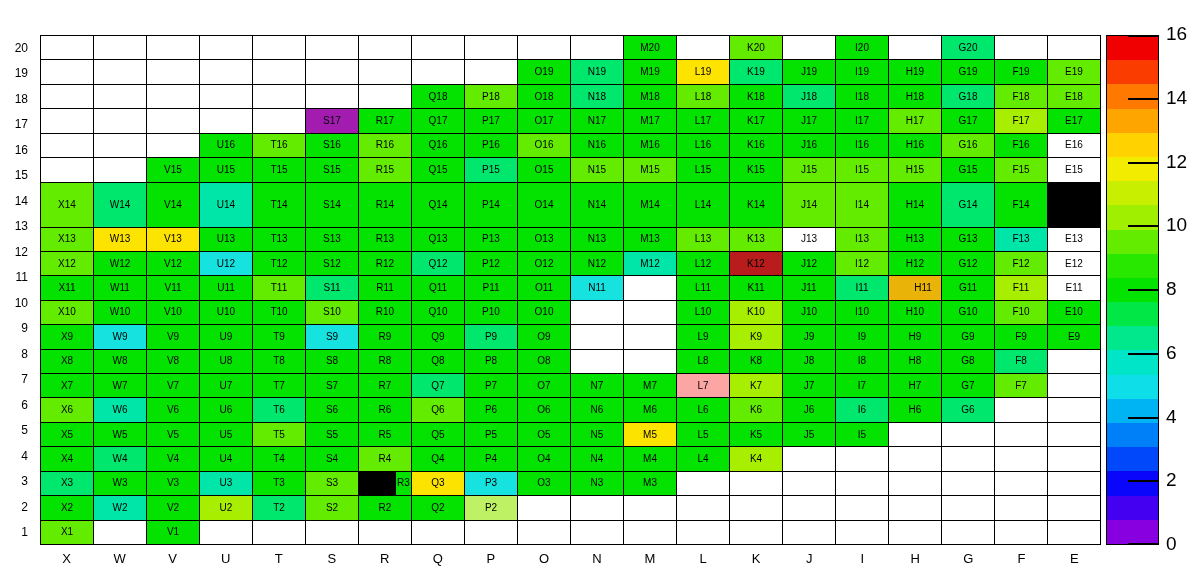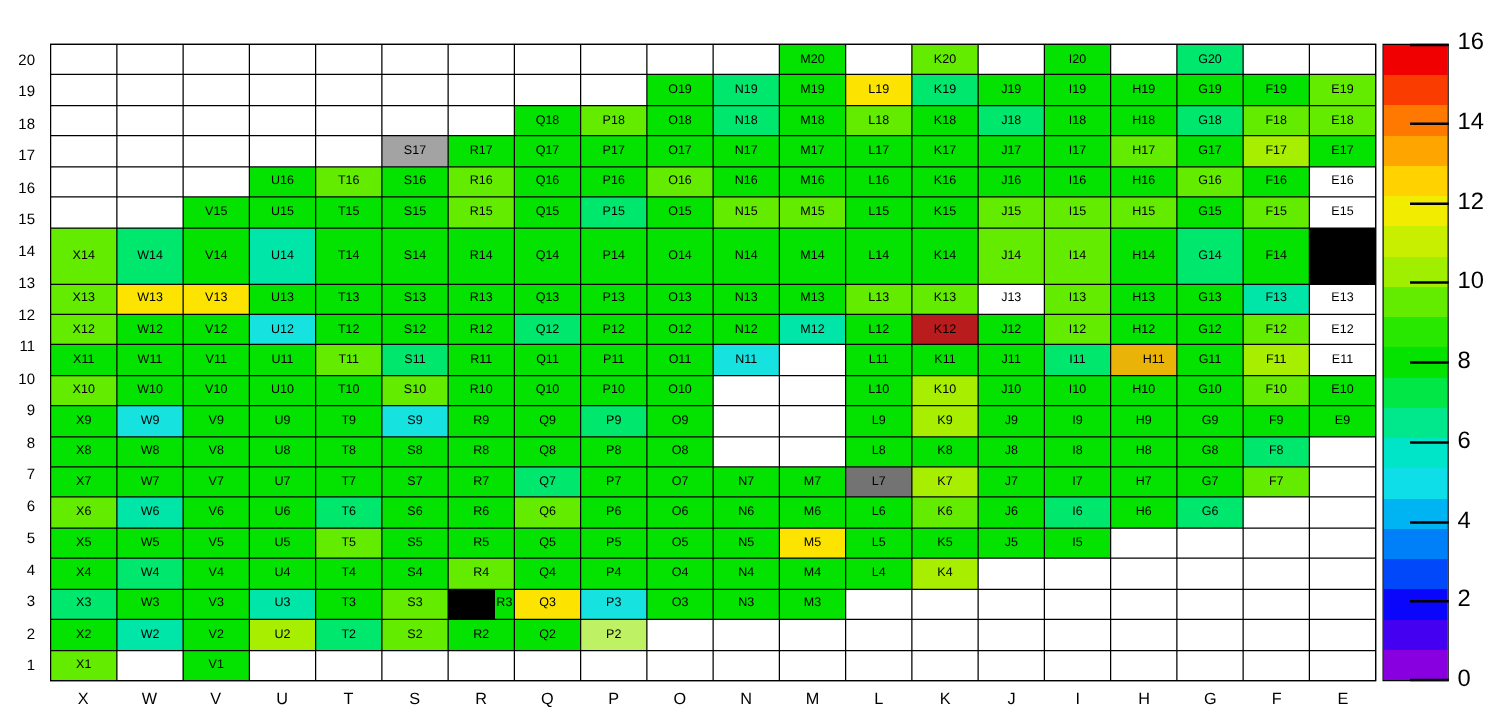--- a/index.html
+++ b/index.html
@@ -177,21 +177,21 @@
         <span>F18</span>
       </div>
       <div class="cell" style="background: rgb(99, 236, 0);">
         <span>E18</span>
       </div>
       <div class="cell"></div>
       <div class="cell"></div>
       <div class="cell"></div>
       <div class="cell"></div>
       <div class="cell"></div>
-      <div class="cell" style="background: #a3a3a3; text-align: right;">
+      <div class="cell" style="background: #a21caf; text-align: right;">
         <span>S17</span>
       </div>
       <div class="cell" style="background: rgb(4, 227, 0);">
         <span>R17</span>
       </div>
       <div class="cell" style="background: rgb(4, 227, 0);">
         <span>Q17</span>
       </div>
       <div class="cell" style="background: rgb(4, 227, 0);">
         <span>P17</span>
@@ -772,21 +772,21 @@
       </div>
       <div class="cell" style="background: rgb(4, 227, 0);">
         <span>O7</span>
       </div>
       <div class="cell" style="background: rgb(4, 227, 0);">
         <span>N7</span>
       </div>
       <div class="cell" style="background: rgb(4, 227, 0);">
         <span>M7</span>
       </div>
-      <div class="cell" style="background: #737373; align-items: center;">
+      <div class="cell" style="background: #fca5a5; align-items: center;">
         <span>L7</span>
       </div>
       <div class="cell" style="background: rgb(168, 238, 0);">
         <span>K7</span>
       </div>
       <div class="cell" style="background: rgb(4, 227, 0);">
         <span>J7</span>
       </div>
       <div class="cell" style="background: rgb(4, 227, 0);">
         <span>I7</span>

